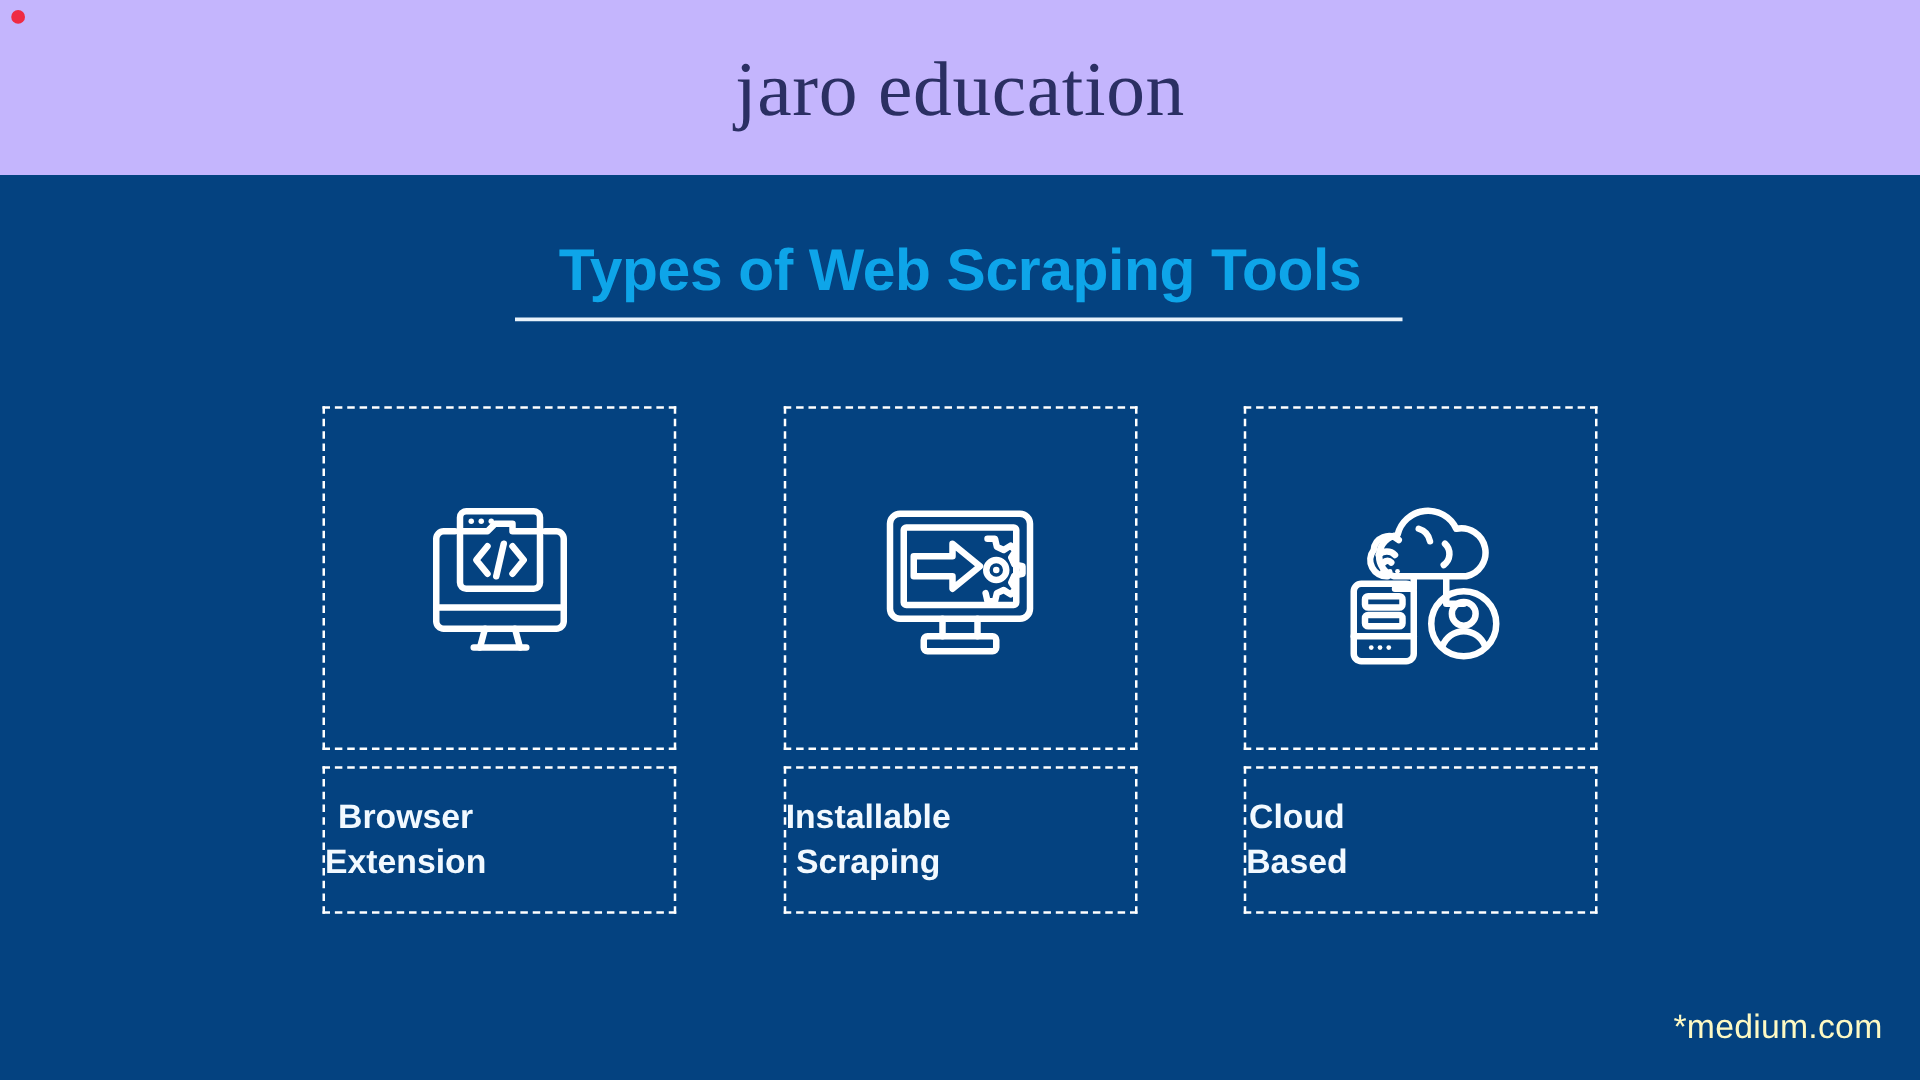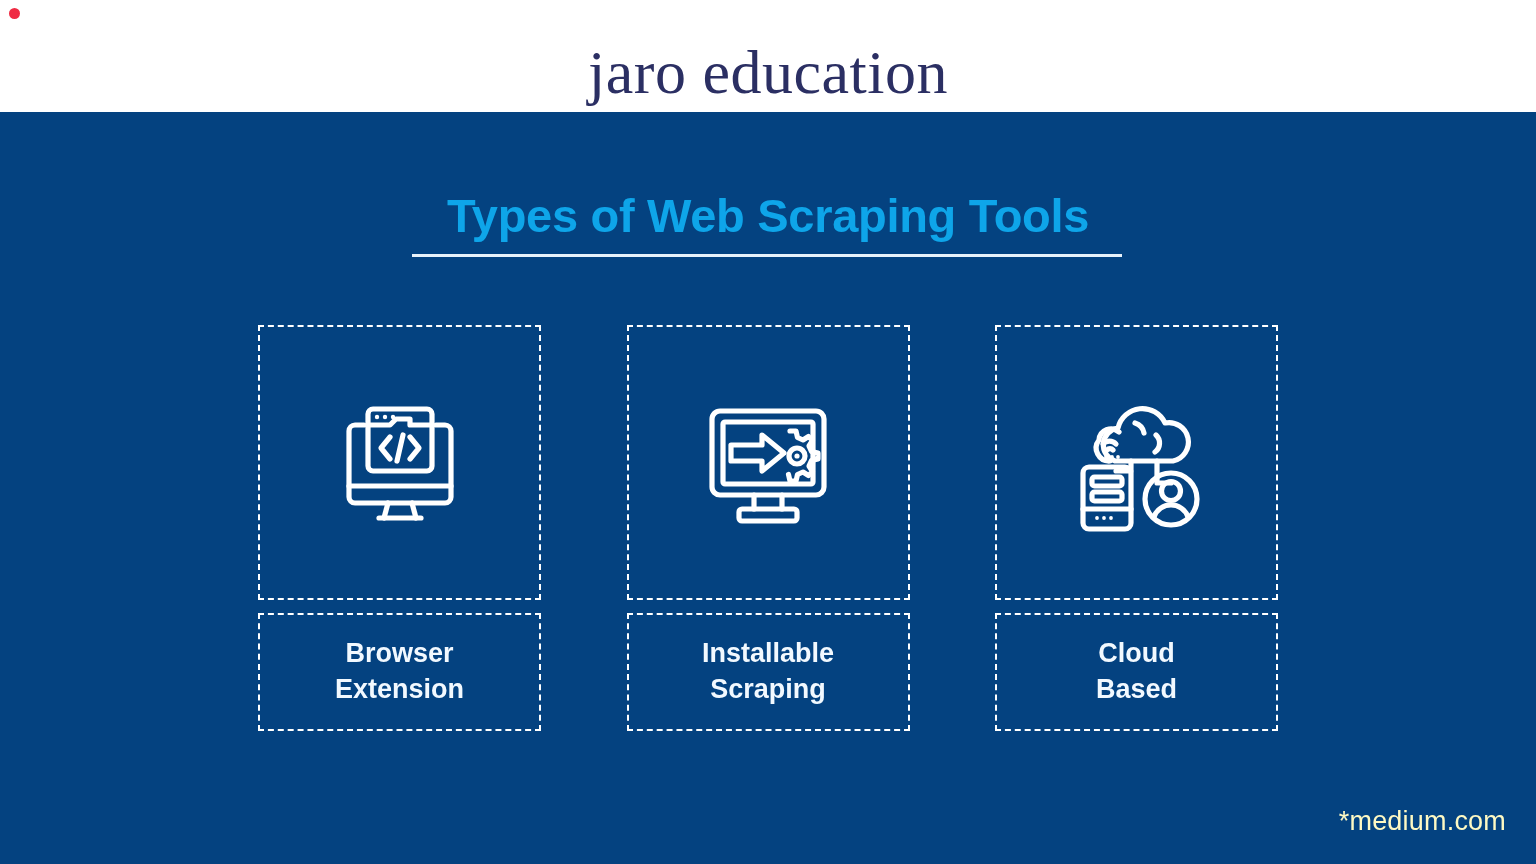--- a/index.html
+++ b/index.html
@@ -19,22 +19,22 @@
     height: 864px;
     background: #044280;
   }
 
   
   #header-band {
     position: absolute;
     left: 0;
     top: 0;
     width: 1536px;
-    height: 112px;
-    background: #ffffff;
+    height: 140px;
+    background: #c4b5fd;
   }
   #brand-logo {
     position: absolute;
     left: 0;
     top: 0;
     width: 1536px;
     height: 140px;
     display: flex;
     align-items: center;
     justify-content: center;
@@ -106,21 +106,20 @@
     align-items: center;
     justify-content: center;
     box-sizing: border-box;
   }
   .label-box {
     margin-top: 13px;
     height: 118px;
     border: 2px dashed #ffffff;
     display: flex;
     align-items: center;
-    justify-content: center;
     box-sizing: border-box;
   }
   .label-text {
     font-size: 27px;
     font-weight: bold;
     color: #f2f9ff;
     text-align: center;
     line-height: 1.32;
     white-space: pre-line;
   }

